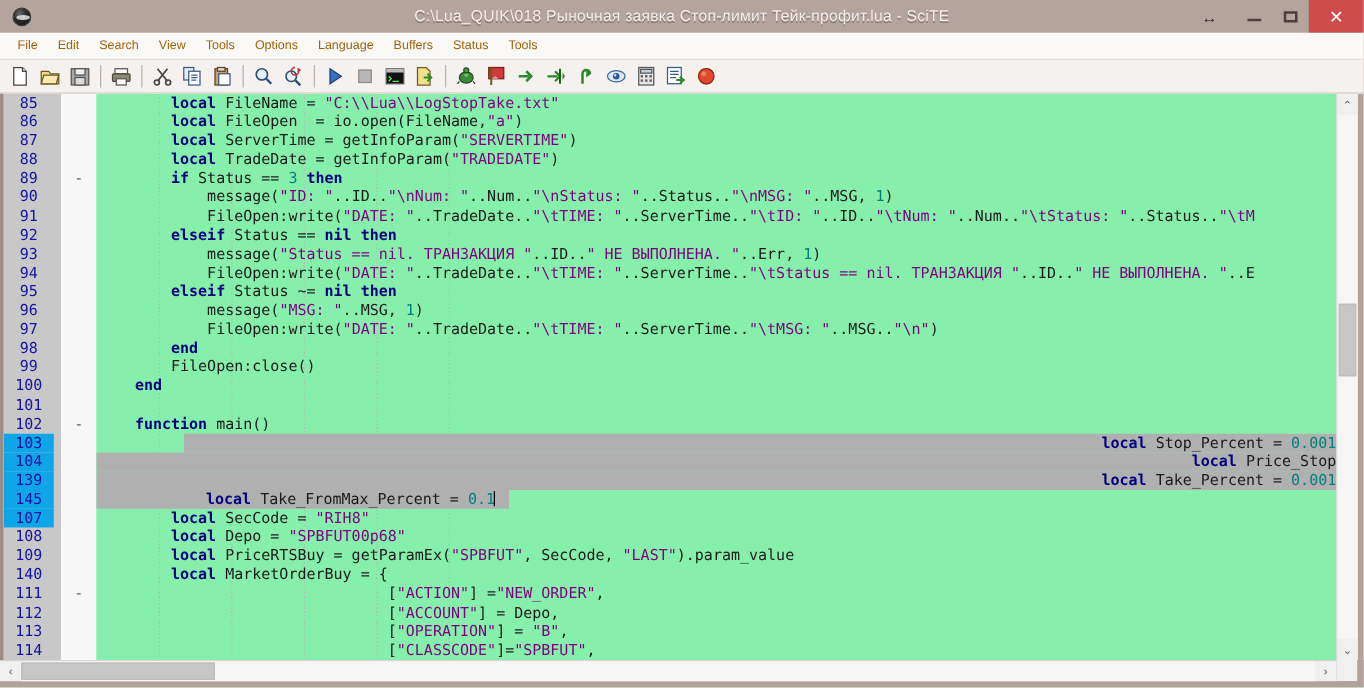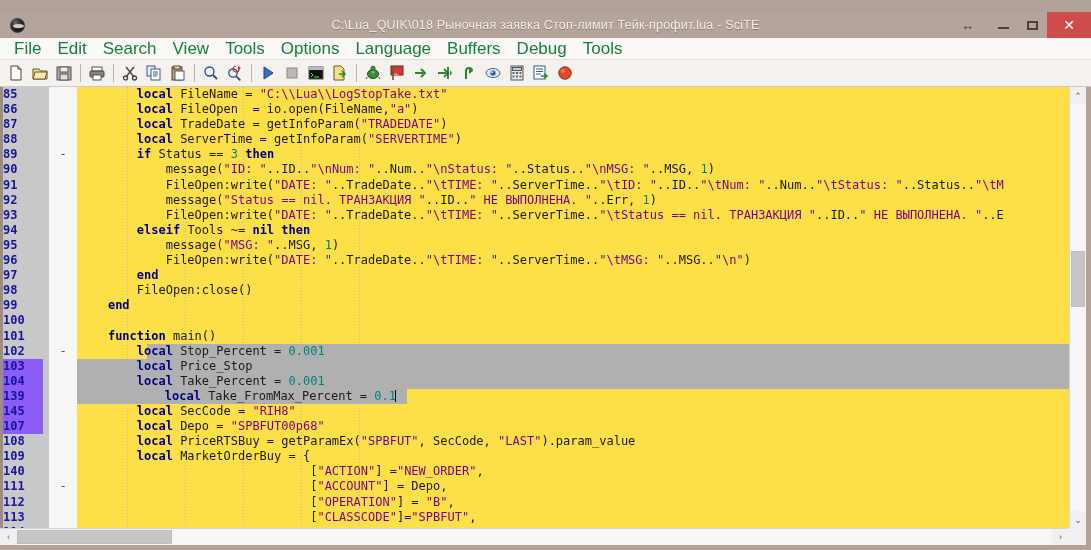--- a/index.html
+++ b/index.html
@@ -20,21 +20,20 @@
   }
 
   
   .titlebar {
     height: 26px;
     background: #b5a49b;
     display: flex;
     align-items: center;
     position: relative;
     flex: 0 0 26px;
-    margin-top: 12px;
   }
   .app-icon {
     width: 26px; height: 26px;
     margin-left: 4px;
     display: flex; align-items: center; justify-content: center;
   }
   .app-icon .ball {
     width: 15px; height: 15px;
     border-radius: 50%;
     background: radial-gradient(circle at 35% 30%, #6b6b6b 0%, #2a2a2a 45%, #111 100%);
@@ -89,22 +88,22 @@
   .menubar {
     height: 22px;
     flex: 0 0 22px;
     background: #fbf9f7;
     display: flex;
     align-items: center;
     padding-left: 6px;
     border-bottom: 1px solid #e4ded9;
   }
   .menu-item {
-    font-size: 17px;
-    color: #15803d;
+    font-size: 10px;
+    color: #a16207;
     padding: 2px 8px;
     cursor: default;
     white-space: nowrap;
   }
 
   
   .toolbar {
     height: 27px;
     flex: 0 0 27px;
     background: #f4f1ee;
@@ -141,57 +140,56 @@
     flex: 1 1 auto;
     position: relative;
     overflow: hidden;
     background: #ffffff;
     display: flex;
   }
   .margin-numbers {
     width: 46px;
     flex: 0 0 46px;
     background: #c8c8c8;
-    text-align: left;
+    text-align: center;
     padding-right: 6px;
     font-family: "DejaVu Sans Mono", monospace;
     font-size: 12px;
     color: #1414a0;
     user-select: none;
-    font-weight: bold;
   }
   .margin-fold {
     width: 28px;
     flex: 0 0 28px;
     background: #f7f7f7;
     font-family: "DejaVu Sans Mono", monospace;
     font-size: 12px;
     color: #555555;
     text-align: center;
     user-select: none;
   }
   .text-col {
     flex: 1 1 auto;
     position: relative;
     overflow: hidden;
-    background: #fde047;
+    background: #86efac;
     font-family: "DejaVu Sans Mono", monospace;
     font-size: 12px;
   }
   .ln, .fold, .codeline {
     height: 15.1px;
     line-height: 15.1px;
     white-space: pre;
   }
   .codeline {
     padding-left: 2px;
   }
-  .codeline.sel { background: #b0b0b0; }
+  .codeline.sel { background: #b0b0b0; text-align: right; }
   .codeline.sel-partial { background: linear-gradient(to right, #b0b0b0 0, #b0b0b0 var(--selw,100%), transparent var(--selw,100%)); padding-left: 30px; }
-  .ln.sel-num { background: #8b5cf6; }
+  .ln.sel-num { background: #0ea5e9; }
 
   
   .kw   { color: #00007f; font-weight: bold; }
   .num  { color: #007f7f; }
   .str  { color: #7f007f; }
   .id   { color: #1a1a1a; }
   .op   { color: #1a1a1a; }
   .cursor {
     display: inline-block;
     width: 1px; height: 12px;
@@ -286,21 +284,21 @@
 
   <div class="menubar" id="menubar">
       <div class="menu-item">File</div>
       <div class="menu-item">Edit</div>
       <div class="menu-item">Search</div>
       <div class="menu-item">View</div>
       <div class="menu-item">Tools</div>
       <div class="menu-item">Options</div>
       <div class="menu-item">Language</div>
       <div class="menu-item">Buffers</div>
-      <div class="menu-item">Debug</div>
+      <div class="menu-item">Status</div>
       <div class="menu-item">Tools</div>
     </div>
 
   <div class="toolbar" id="toolbar">
       <div class="tb-btn">
         <svg width="18" height="18" viewBox="0 0 18 18">
           <path d="M4 2h7l3 3v11H4z" fill="#fff" stroke="#444"></path>
           <path d="M11 2v3h3" fill="#ddd" stroke="#444"></path>
         </svg>
       </div>
@@ -526,28 +524,29 @@
         </div>
       <div class="text-col" id="codecol">
         <div class="guide" style="left:50px"></div>
         <div class="guide" style="left:108px"></div>
         <div class="guide" style="left:166px"></div>
         <div class="guide" style="left:224px"></div>
         <div class="guide" style="left:282px"></div>
         <div id="codelines" style="position:relative;z-index:2">
             <div class="codeline"><span class="op">        </span><span class="kw">local</span><span class="id"> FileName = </span><span class="str">"C:\\Lua\\LogStopTake.txt"</span></div>
             <div class="codeline"><span class="op">        </span><span class="kw">local</span><span class="id"> FileOpen  = io.open(FileName,</span><span class="str">"a"</span><span class="op">)</span></div>
+            <div class="codeline"><span class="op">        </span><span class="kw">local</span><span class="id"> ServerTime = getInfoParam(</span><span class="str">"SERVERTIME"</span><span class="op">)</span></div>
             <div class="codeline"><span class="op">        </span><span class="kw">local</span><span class="id"> TradeDate = getInfoParam(</span><span class="str">"TRADEDATE"</span><span class="op">)</span></div>
-            <div class="codeline"><span class="op">        </span><span class="kw">local</span><span class="id"> ServerTime = getInfoParam(</span><span class="str">"SERVERTIME"</span><span class="op">)</span></div>
             <div class="codeline"><span class="op">        </span><span class="kw">if</span><span class="id"> Status == </span><span class="num">3</span><span class="op"> </span><span class="kw">then</span></div>
             <div class="codeline"><span class="id">            message(</span><span class="str">"ID: "</span><span class="id">..ID..</span><span class="str">"\nNum: "</span><span class="id">..Num..</span><span class="str">"\nStatus: "</span><span class="id">..Status..</span><span class="str">"\nMSG: "</span><span class="id">..MSG, </span><span class="num">1</span><span class="op">)</span></div>
             <div class="codeline"><span class="id">            FileOpen:write(</span><span class="str">"DATE: "</span><span class="id">..TradeDate..</span><span class="str">"\tTIME: "</span><span class="id">..ServerTime..</span><span class="str">"\tID: "</span><span class="id">..ID..</span><span class="str">"\tNum: "</span><span class="id">..Num..</span><span class="str">"\tStatus: "</span><span class="id">..Status..</span><span class="str">"\tM</span></div>
+            <div class="codeline"><span class="op">        </span><span class="kw">elseif</span><span class="id"> Status == </span><span class="kw">nil</span><span class="op"> </span><span class="kw">then</span></div>
             <div class="codeline"><span class="id">            message(</span><span class="str">"Status == nil. ТРАНЗАКЦИЯ "</span><span class="id">..ID..</span><span class="str">" НЕ ВЫПОЛНЕНА. "</span><span class="id">..Err, </span><span class="num">1</span><span class="op">)</span></div>
             <div class="codeline"><span class="id">            FileOpen:write(</span><span class="str">"DATE: "</span><span class="id">..TradeDate..</span><span class="str">"\tTIME: "</span><span class="id">..ServerTime..</span><span class="str">"\tStatus == nil. ТРАНЗАКЦИЯ "</span><span class="id">..ID..</span><span class="str">" НЕ ВЫПОЛНЕНА. "</span><span class="id">..E</span></div>
-            <div class="codeline"><span class="op">        </span><span class="kw">elseif</span><span class="id"> Tools ~= </span><span class="kw">nil</span><span class="op"> </span><span class="kw">then</span></div>
+            <div class="codeline"><span class="op">        </span><span class="kw">elseif</span><span class="id"> Status ~= </span><span class="kw">nil</span><span class="op"> </span><span class="kw">then</span></div>
             <div class="codeline"><span class="id">            message(</span><span class="str">"MSG: "</span><span class="id">..MSG, </span><span class="num">1</span><span class="op">)</span></div>
             <div class="codeline"><span class="id">            FileOpen:write(</span><span class="str">"DATE: "</span><span class="id">..TradeDate..</span><span class="str">"\tTIME: "</span><span class="id">..ServerTime..</span><span class="str">"\tMSG: "</span><span class="id">..MSG..</span><span class="str">"\n"</span><span class="op">)</span></div>
             <div class="codeline"><span class="op">        </span><span class="kw">end</span></div>
             <div class="codeline"><span class="id">        FileOpen:close()</span></div>
             <div class="codeline"><span class="op">    </span><span class="kw">end</span></div>
             <div class="codeline"><span class="op"></span></div>
             <div class="codeline"><span class="op">    </span><span class="kw">function</span><span class="id"> main()</span></div>
             <div class="codeline sel" style="--selw: 100%; background: linear-gradient(to right, transparent 0px, transparent 70px, rgb(176, 176, 176) 70px, rgb(176, 176, 176) 100%);"><span class="op">        </span><span class="kw">local</span><span class="id"> Stop_Percent = </span><span class="num">0.001</span></div>
             <div class="codeline sel" style="--selw: 100%;"><span class="op">        </span><span class="kw">local</span><span class="id"> Price_Stop</span></div>
             <div class="codeline sel" style="--selw: 100%;"><span class="op">        </span><span class="kw">local</span><span class="id"> Take_Percent = </span><span class="num">0.001</span></div>

